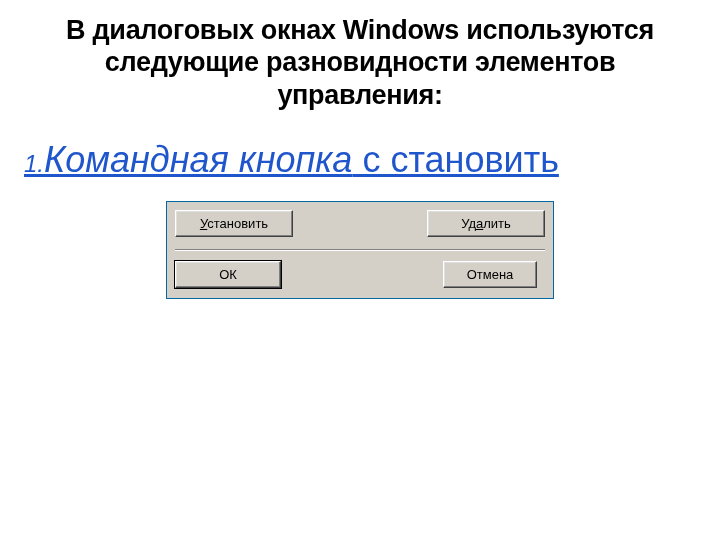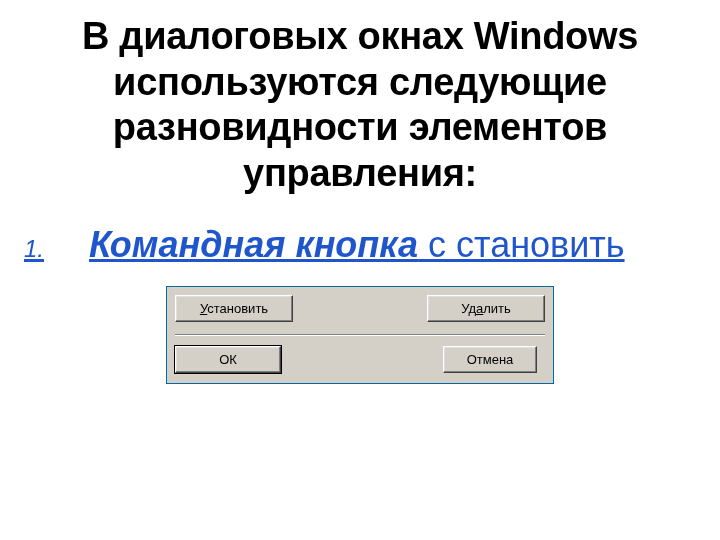--- a/index.html
+++ b/index.html
@@ -7,21 +7,21 @@
       width: 720px;
       height: 540px;
       background: #ffffff;
       font-family: Arial, Helvetica, sans-serif;
       overflow: hidden;
     }
     .slide {
       padding: 14px 22px 20px 22px;
     }
     .title {
-      font-size: 38px;
+      font-size: 27px;
       font-weight: 700;
       color: #000;
       text-align: center;
       line-height: 1.2;
       letter-spacing: -0.3px;
     }
     .subheading {
       margin-top: 28px;
       font-size: 36px;
       color: #1f56cc;
@@ -30,22 +30,21 @@
       font-style: normal;
       line-height: 1.15;
       padding-left: 2px;
     }
     .subheading .num {
       font-style: italic;
       font-size: 24px;
     }
     .subheading .bolditalic {
       font-style: italic;
-      font-weight: 700;
-      margin-left: 45px;
+      font-weight: 400;
     }
     .subheading .rest {
       font-weight: 400;
     }
     .panel-wrap {
       display: flex;
       justify-content: center;
       margin-top: 20px;
     }
     .panel {

